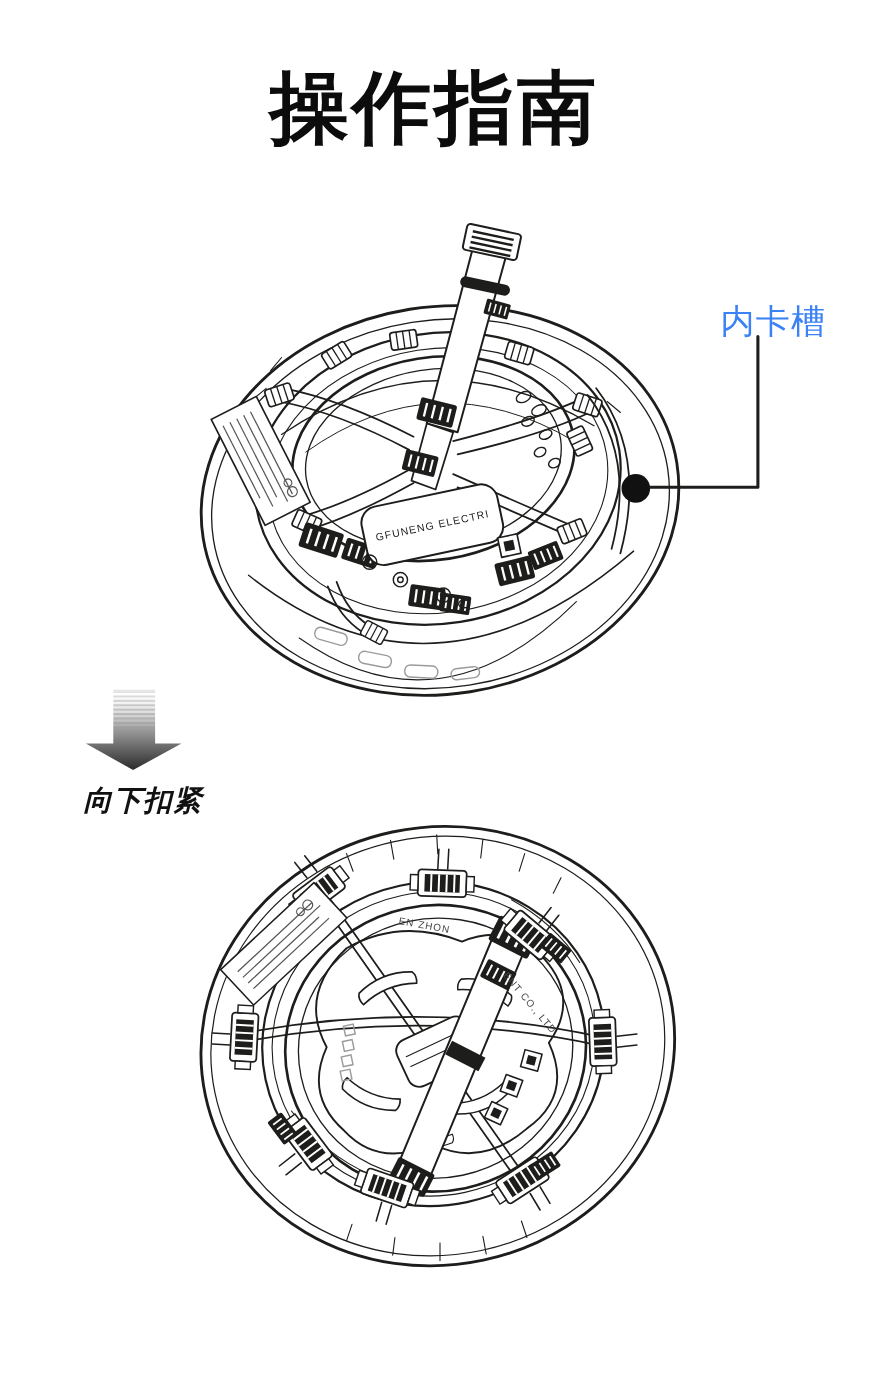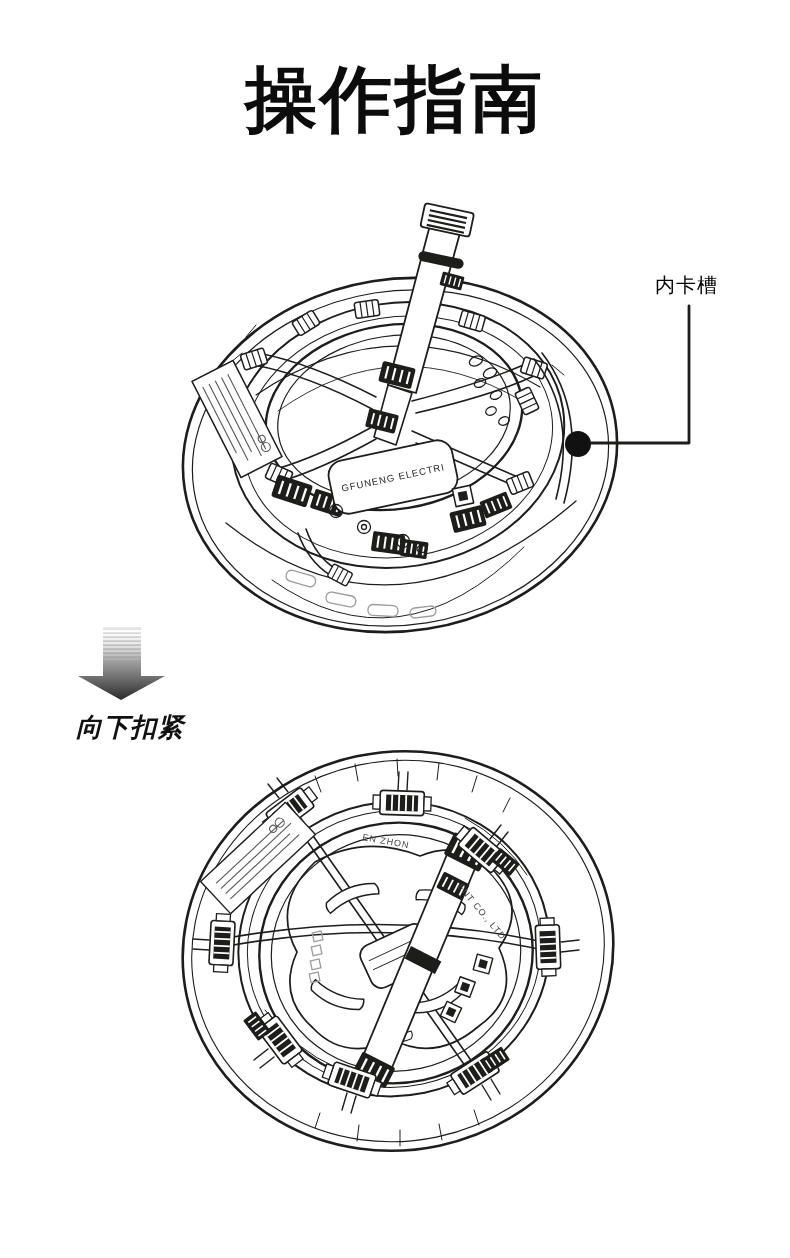--- a/index.html
+++ b/index.html
@@ -10,21 +10,21 @@
     color:#111;
   }
   .page-title{
     position:absolute;left:0;top:60px;width:790px;
     text-align:center;font-size:72px;font-weight:900;
     letter-spacing:3px;color:#0c0c0c;line-height:1.1;
     white-space:nowrap;
   }
   .callout-label{
     position:absolute;left:655px;top:272px;
-    font-size:20px;font-weight:500;color:#000000;
+    font-size:31px;font-weight:500;color:#3b82f6;
     letter-spacing:1px;white-space:nowrap;
   }
   .press-caption{
     position:absolute;left:76px;top:710px;
     font-size:26px;font-weight:600;color:#111;
     letter-spacing:1px;white-space:nowrap;font-style:italic;
   }
   svg{position:absolute;left:0;top:0;}
   .ln{stroke:#1d1d1b;fill:none;stroke-linecap:round;stroke-linejoin:round;}
   .lnf{stroke:#1d1d1b;fill:#ffffff;stroke-linecap:round;stroke-linejoin:round;}

